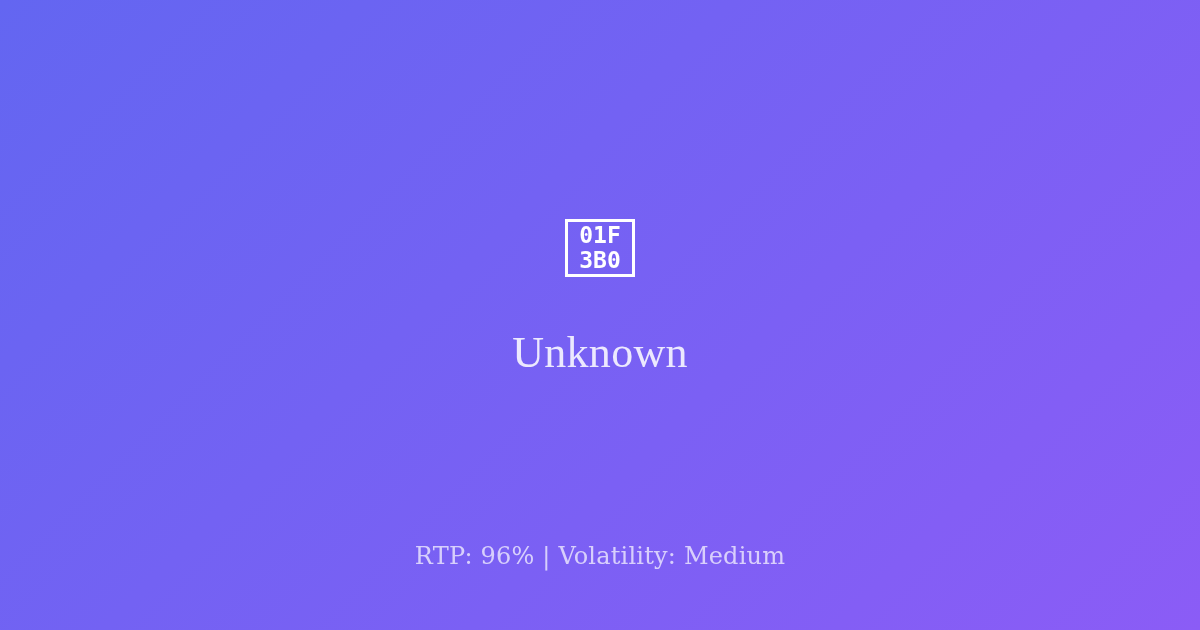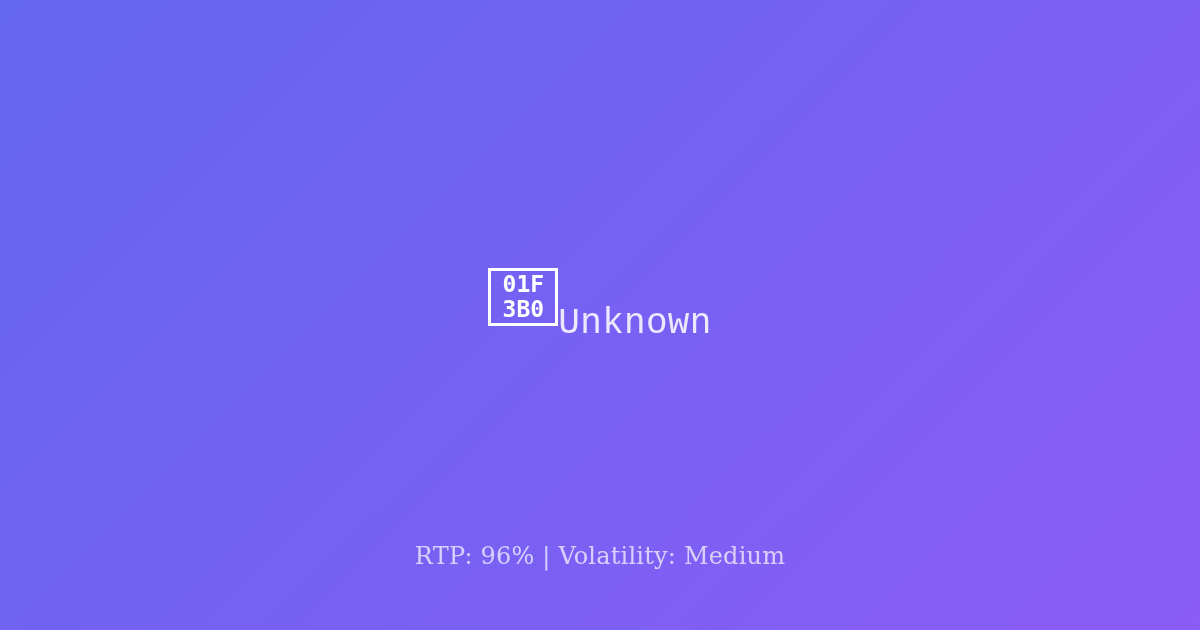--- a/index.html
+++ b/index.html
@@ -22,21 +22,21 @@
     background: linear-gradient(135deg, #6366f1 0%, #8b5cf6 100%);
     display: flex;
     flex-direction: column;
     align-items: center;
     justify-content: center;
   }
 
   
   #hero {
     display: flex;
-    flex-direction: row;
+    flex-direction: column;
     align-items: center;
     justify-content: space-between;
     margin-top: -36px;
   }
 
   #title-row {
     display: flex;
     flex-direction: row;
     align-items: center;
     justify-content: center;
@@ -70,22 +70,22 @@
   #game-title {
     font-family: "DejaVu Serif", "Liberation Serif", serif;
     font-size: 72px;
     font-weight: 700;
     line-height: 1;
     color: #ffffff;
     letter-spacing: 0.5px;
   }
 
   #game-subtitle {
-    font-family: Liberation Mono, monospace;
-    font-size: 36px;
+    font-family: Liberation Serif, serif;
+    font-size: 44px;
     font-weight: 400;
     line-height: 1;
     color: rgba(255, 255, 255, 0.86);
     margin-top: 54px;
     letter-spacing: 0.3px;
   }
 
   
   #game-meta {
     position: absolute;

